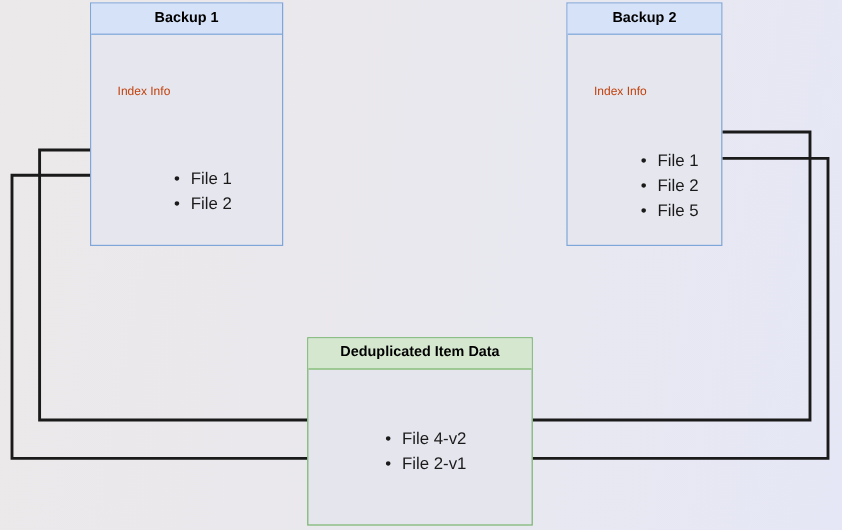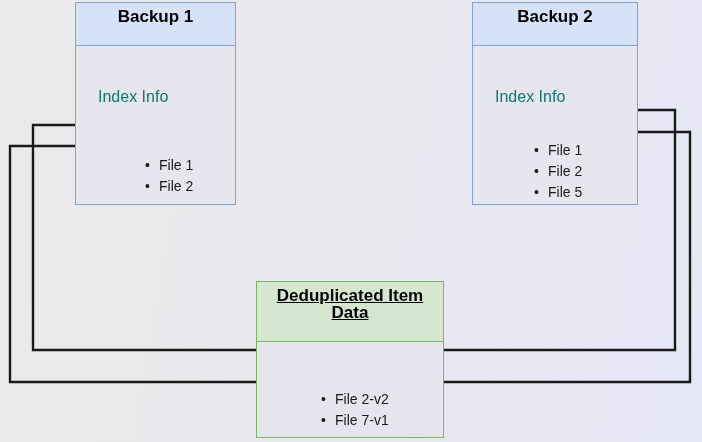--- a/index.html
+++ b/index.html
@@ -23,51 +23,50 @@
   }
   .box {
     position: absolute;
     box-sizing: border-box;
   }
   .box-header {
     box-sizing: border-box;
     width: 100%;
     text-align: center;
     font-weight: bold;
-    font-size: 17px;
+    font-size: 12px;
     color: #000000;
     line-height: 1;
-    padding: 5px 0 20px 0;
+    padding: 5px 0 8px 0;
   }
   .box-body {
     position: relative;
     box-sizing: border-box;
     width: 100%;
   }
   .box-blue {
     border: 1.6px solid #7ea6d9;
     background: #e6e6ee;
   }
   .box-blue .box-header {
     background: #d5e2f7;
     border-bottom: 1.6px solid #7ea6d9;
   }
   .box-green {
     border: 1.6px solid #78b56b;
     background: #e5e5ee;
-    text-decoration: underline;
   }
   .box-green .box-header {
     background: #d5e8cf;
     border-bottom: 1.6px solid #78b56b;
   }
   .index-label {
     position: absolute;
-    font-size: 16px;
-    color: #0f766e;
+    font-size: 10px;
+    color: #c2410c;
     white-space: nowrap;
   }
   ul.file-list {
     position: absolute;
     margin: 16px;
     padding: 0;
     list-style: none;
   }
   ul.file-list li {
     font-size: 14px;
@@ -110,33 +109,33 @@
   <div class="box-header">Backup 1</div>
   <div class="box-body" style="height:178px;">
     <div class="index-label" style="left:22px; top:42px;">Index Info</div>
     <ul class="file-list" style="left:52px; top:93px;">
       <li>File 1</li>
       <li>File 2</li>
     </ul>
   </div>
 </div>
 
-<div class="box box-blue" style="left:472px; top:2px; width:166px; height:203px;">
+<div class="box box-blue" style="left:472px; top:2px; width:130px; height:203px;">
   <div class="box-header">Backup 2</div>
   <div class="box-body" style="height:178px;">
     <div class="index-label" style="left:22px; top:42px;">Index Info</div>
     <ul class="file-list" style="left:44px; top:78px;">
       <li>File 1</li>
       <li>File 2</li>
       <li>File 5</li>
     </ul>
   </div>
 </div>
 
 <div class="box box-green" style="left:256px; top:281px; width:188px; height:157px;">
   <div class="box-header">Deduplicated Item Data</div>
   <div class="box-body" style="height:132px;">
     <ul class="file-list" style="left:47px; top:31px;">
-      <li>File 2-v2</li>
-      <li>File 7-v1</li>
+      <li>File 4-v2</li>
+      <li>File 2-v1</li>
     </ul>
   </div>
 </div>
 
 </body></html>

